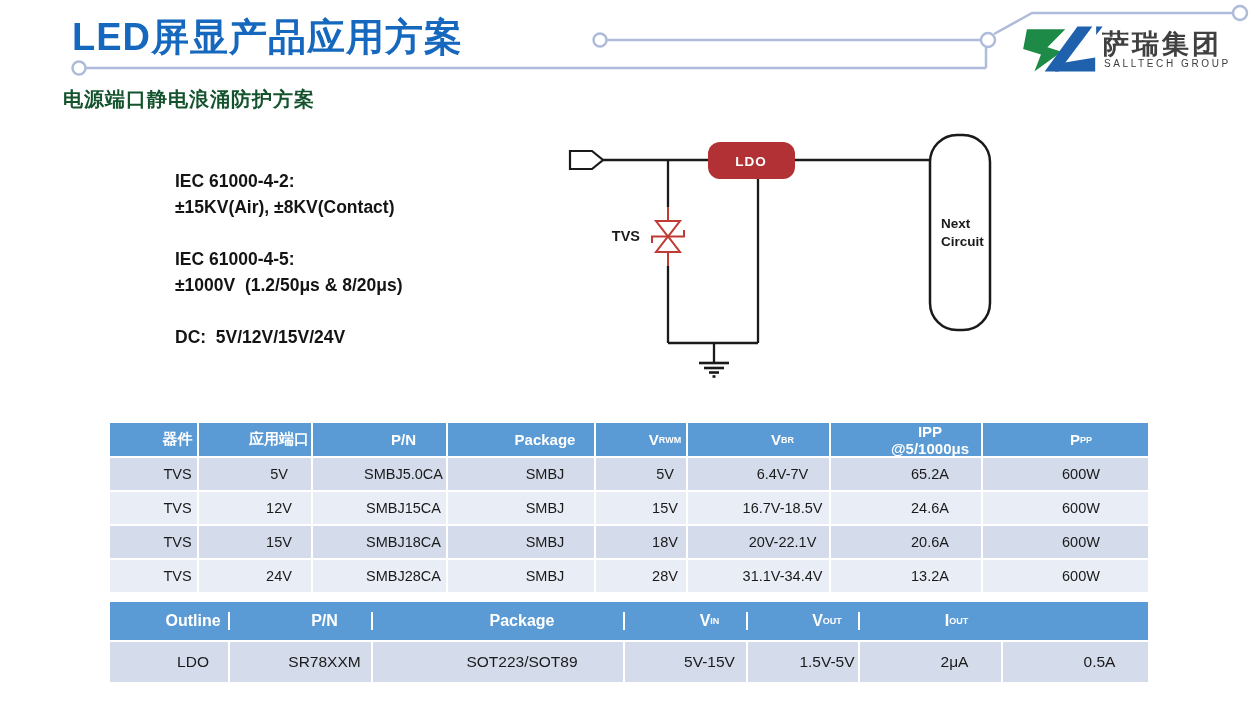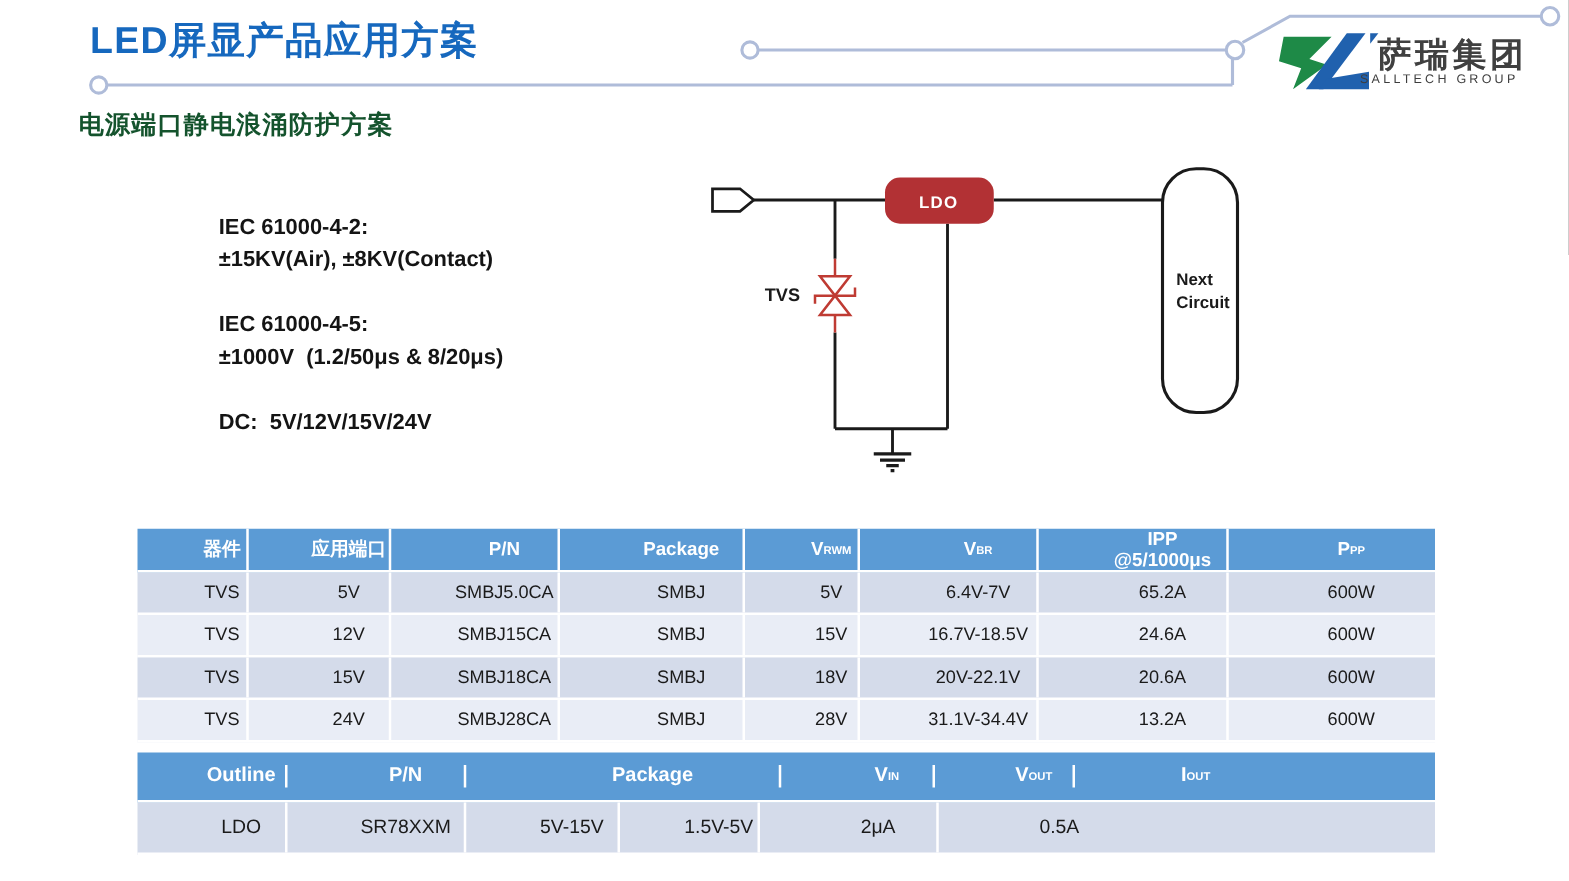--- a/index.html
+++ b/index.html
@@ -3,35 +3,35 @@
 <meta charset="utf-8">
 <style>
   html,body{margin:0;padding:0;background:#888;}
   .page{
     position:relative;width:1255px;height:705px;background:#ffffff;
     font-family:"Liberation Sans","DejaVu Sans",sans-serif;overflow:hidden;
   }
   
   .deco-svg{position:absolute;left:0;top:0;pointer-events:none;}
   .page-title{
-    position:absolute;left:72px;top:12px;font-size:30px;font-weight:bold;
+    position:absolute;left:72px;top:12px;font-size:38px;font-weight:bold;
     color:#1668BE;letter-spacing:1px;white-space:pre;
   }
   .section-title{
     position:absolute;left:63px;top:86px;font-size:20px;font-weight:bold;
     color:#14532d;letter-spacing:1px;white-space:pre;
   }
   .logo{position:absolute;left:1016px;top:18px;width:228px;height:62px;}
   .logo-mark{position:absolute;left:0;top:2px;}
   .logo-cn{
     position:absolute;left:86px;top:8px;font-size:27px;font-weight:bold;
     color:#404040;letter-spacing:3px;white-space:pre;
   }
   .logo-en{
-    position:absolute;left:72px;top:40px;font-size:10px;color:#3d3d3d;
+    position:absolute;left:88px;top:40px;font-size:10px;color:#3d3d3d;
     letter-spacing:2.6px;white-space:pre;
   }
   
   .specs{position:absolute;left:175px;top:168px;font-size:17.5px;color:#141414;}
   .specs p{margin:0 0 26px 0;line-height:26px;white-space:pre;font-weight:bold;}
   
   .circuit-svg{position:absolute;left:555px;top:120px;}
   
   .tbl{position:absolute;left:110px;width:1038px;}
   .t-row{display:flex;}
@@ -242,20 +242,21 @@
         </div>
       <div class="t-cell c6">
           <span>I</span>
           <sub class="hdr-sub">OUT</sub>
         </div>
     </div>
     <div class="t-body">
       <div class="t-row">
         <div class="t-cell c0">LDO</div>
         <div class="t-cell c1">SR78XXM</div>
+        <div class="t-cell c2">SOT223/SOT89</div>
         <div class="t-cell c3">5V-15V</div>
         <div class="t-cell c4">1.5V-5V</div>
         <div class="t-cell c5">2μA</div>
         <div class="t-cell c6">0.5A</div>
       </div>
     </div>
   </div>
 
 </div>
 

